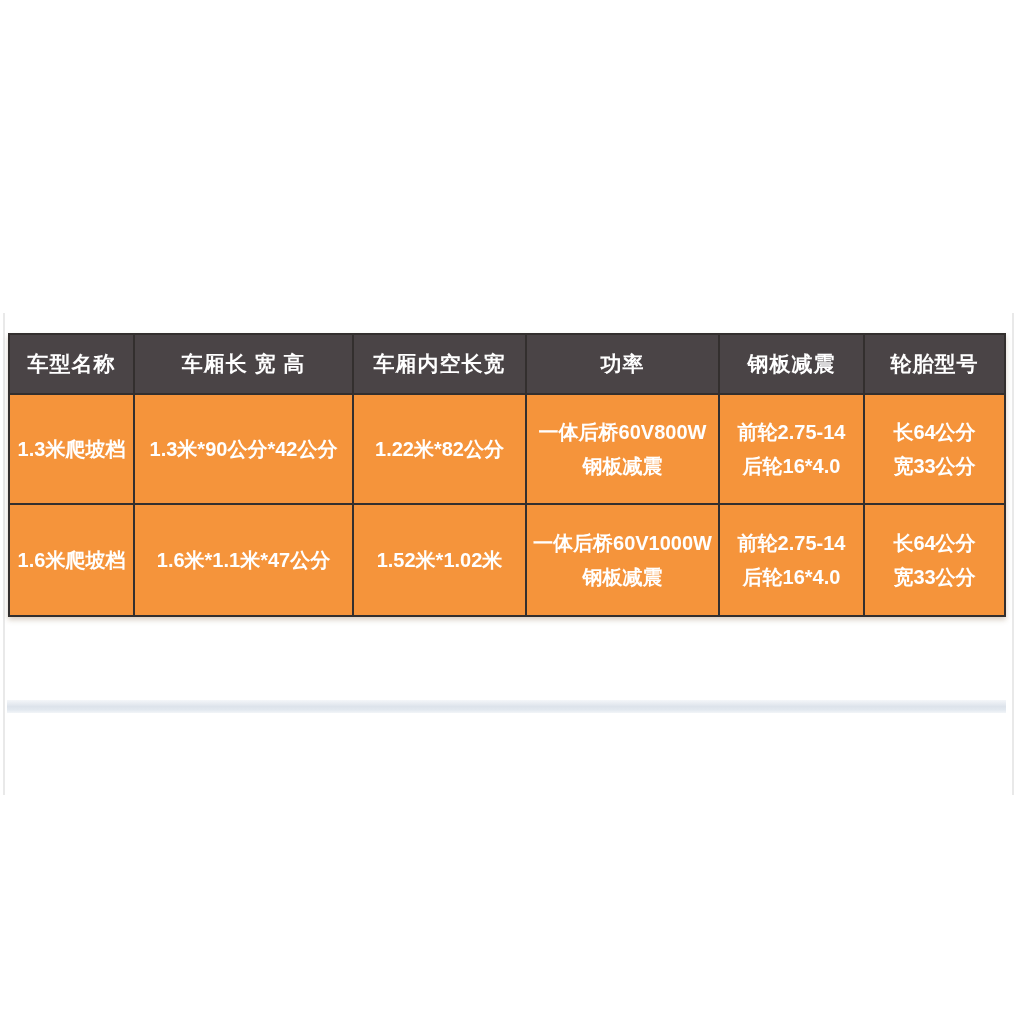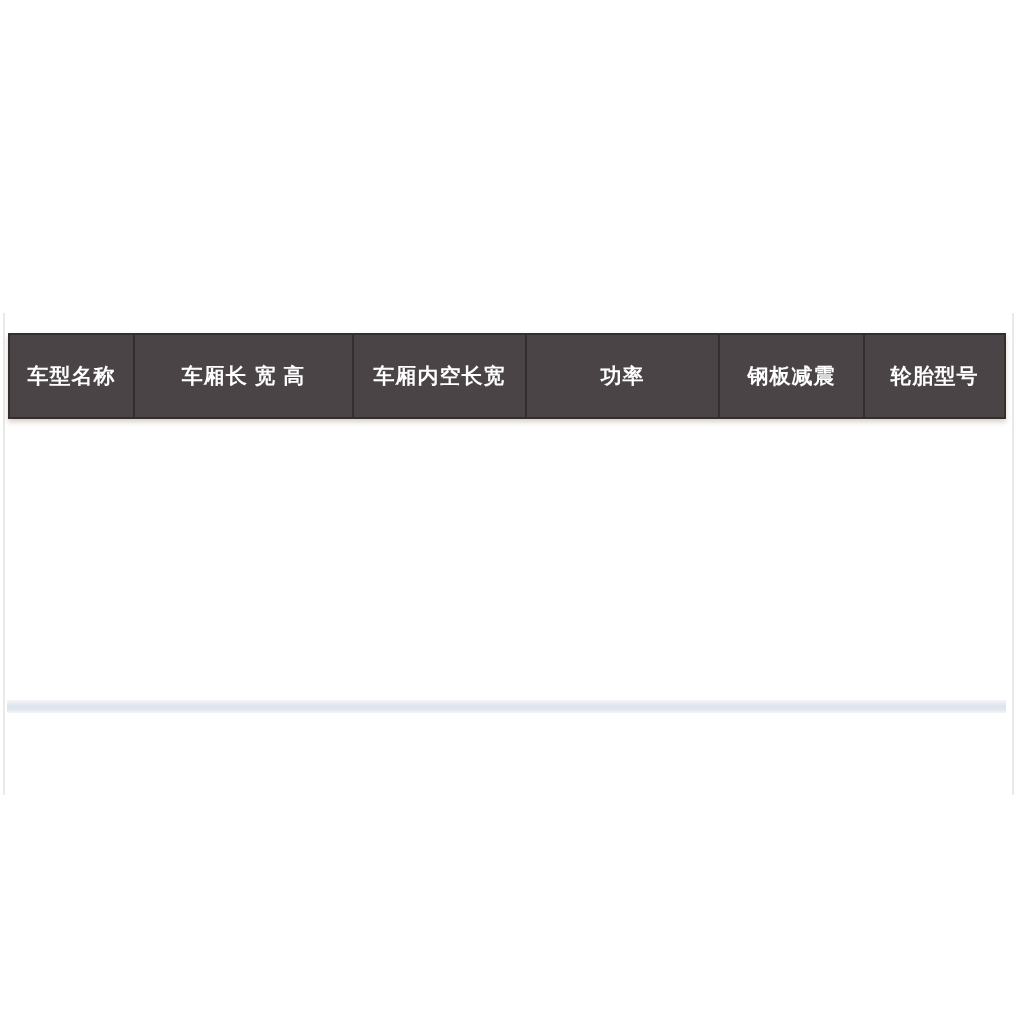--- a/index.html
+++ b/index.html
@@ -16,21 +16,21 @@
   .page-edge.right{left:1012px;}
   .spec-table{
     position:absolute;left:8px;top:333px;width:996px;
     border-collapse:collapse;table-layout:fixed;
     box-shadow:0 3px 5px rgba(120,90,50,0.28);
   }
   .spec-table th,.spec-table td{
     border:2px solid var(--grid-line,#332f2e);
     text-align:center;vertical-align:middle;
     color:var(--text-color,#ffffff);
-    padding:17px;overflow:hidden;
+    padding:5px;overflow:hidden;
   }
   .spec-table th{
     background:var(--header-bg,#4a4446);
     font-size:21px;font-weight:bold;height:48px;letter-spacing:1px;
   }
   .spec-table td{
     background:var(--cell-bg,#f5943b);
     font-size:20px;font-weight:600;
   }
   .spec-table tbody tr:nth-child(1) td{height:98px;}
@@ -61,16 +61,50 @@
     <tr>
       <th>车型名称</th>
       <th>车厢长 宽 高</th>
       <th>车厢内空长宽</th>
       <th>功率</th>
       <th>钢板减震</th>
       <th>轮胎型号</th>
     </tr>
   </thead>
   <tbody>
+    <tr>
+      <td>1.3米爬坡档</td>
+      <td>1.3米*90公分*42公分</td>
+      <td>1.22米*82公分</td>
+      <td>
+        <div class="cell-line">一体后桥60V800W</div>
+        <div class="cell-line">钢板减震</div>
+      </td>
+      <td>
+        <div class="cell-line">前轮2.75-14</div>
+        <div class="cell-line">后轮16*4.0</div>
+      </td>
+      <td>
+        <div class="cell-line">长64公分</div>
+        <div class="cell-line">宽33公分</div>
+      </td>
+    </tr>
+    <tr>
+      <td>1.6米爬坡档</td>
+      <td>1.6米*1.1米*47公分</td>
+      <td>1.52米*1.02米</td>
+      <td>
+        <div class="cell-line">一体后桥60V1000W</div>
+        <div class="cell-line">钢板减震</div>
+      </td>
+      <td>
+        <div class="cell-line">前轮2.75-14</div>
+        <div class="cell-line">后轮16*4.0</div>
+      </td>
+      <td>
+        <div class="cell-line">长64公分</div>
+        <div class="cell-line">宽33公分</div>
+      </td>
+    </tr>
   </tbody>
 </table>
 
 <div class="divider-strip"></div>
 
 </body></html>

